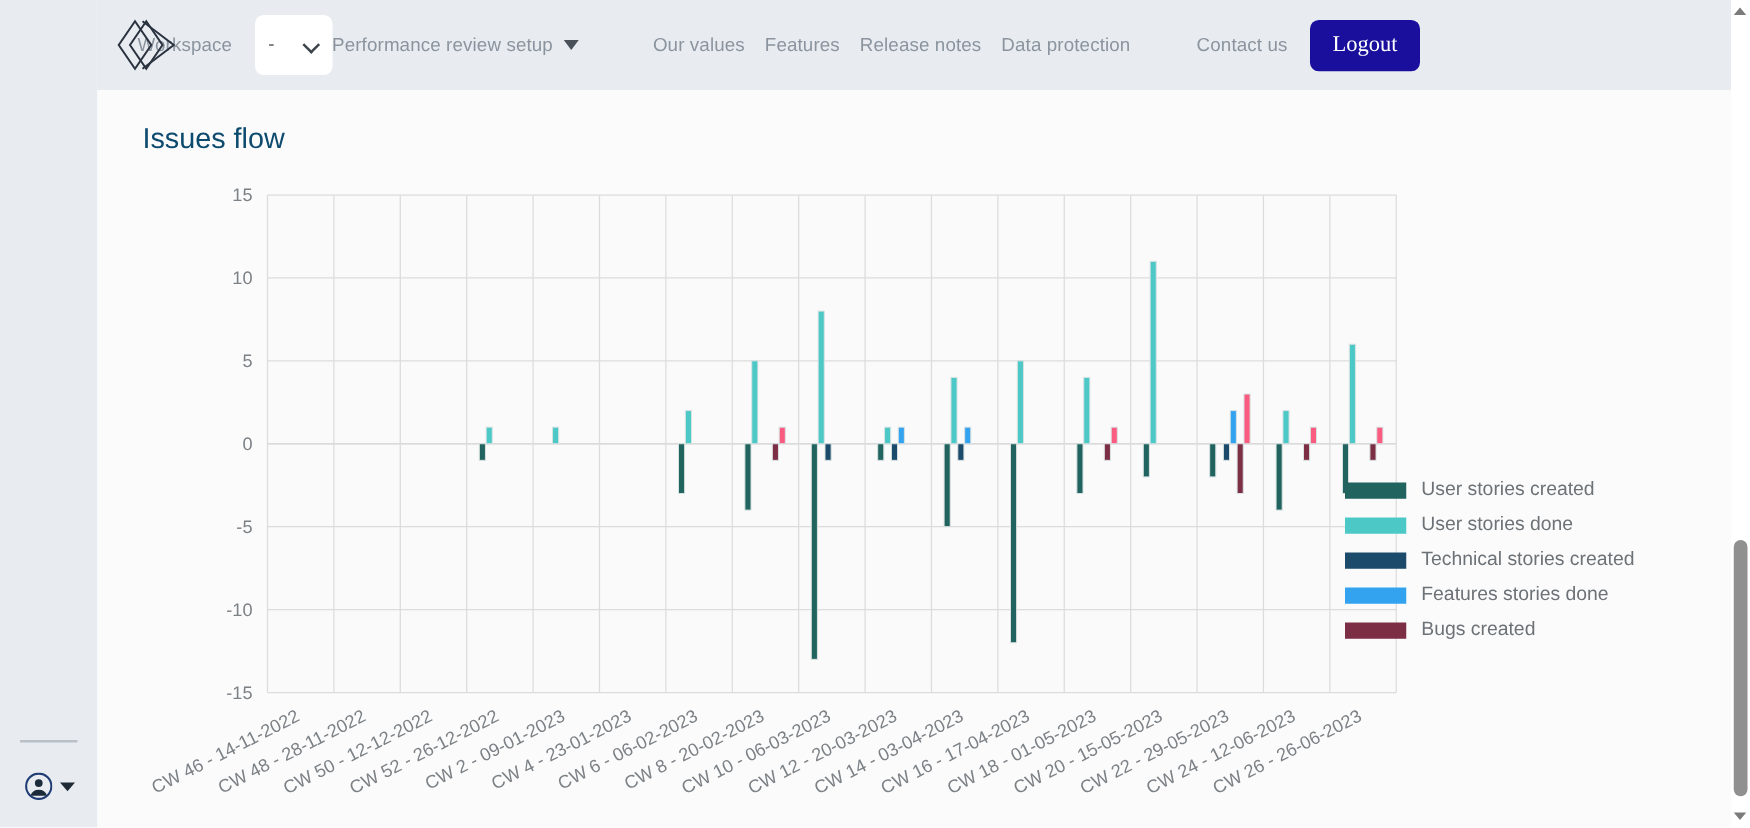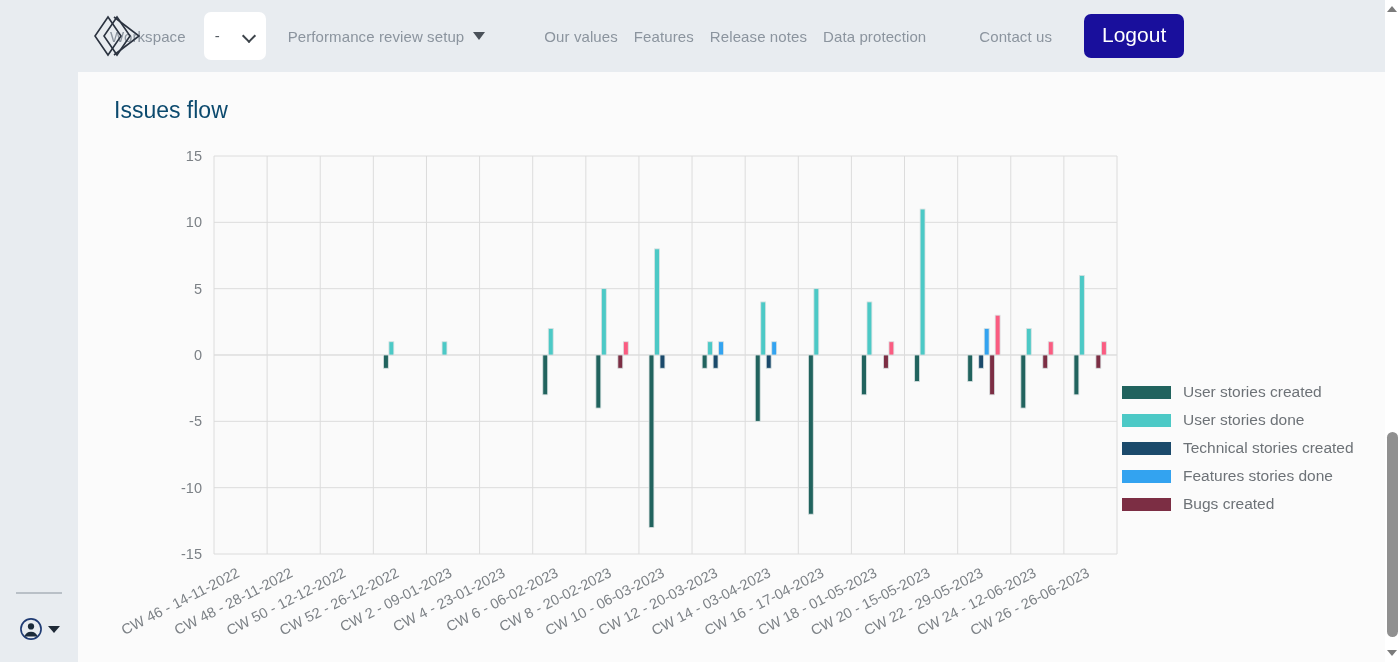--- a/index.html
+++ b/index.html
@@ -56,54 +56,54 @@
   .ws-select-value { color: #555c63; font-size: 15px; line-height: 8px; }
   .chev {
     width: 12px; height: 12px; position: relative;
   }
   .chev:before {
     content: ""; position: absolute; left: 0; top: 1px;
     width: 8px; height: 8px;
     border-right: 2px solid #3d444b; border-bottom: 2px solid #3d444b;
     transform: rotate(45deg);
   }
-  .nav-perf { margin-left: 22px; display: flex; align-items: center; gap: 9px; }
+  .nav-perf { display: flex; align-items: center; gap: 9px; }
   .tri-down {
     width: 0; height: 0;
     border-left: 6px solid transparent;
     border-right: 6px solid transparent;
     border-top: 8px solid #4a5159;
   }
   .nav-group-mid { display: flex; align-items: center; gap: 16px; margin-left: 59px; }
   .nav-contact { margin-left: 53px; }
   .logout-btn {
-    margin-left: 32px;
+    margin-left: 18px;
     background: #190f9c; color: #fff;
-    font-size: 21px; border-radius: 7px;
+    font-size: 18px; border-radius: 7px;
     padding: 9px 18px 11px; cursor: pointer; border: none;
-    font-family: Liberation Sans, sans-serif;
+    font-family: Liberation Serif, serif;
   }
 
   
   .content {
     position: absolute; left: 78px; top: 72px; width: 1307px; height: 590px;
     background: #fbfbfb;
   }
   .page-title {
     position: absolute; left: 36px; top: 25px;
     font-size: 23px; color: #0c4a6e; font-weight: 400;
   }
 
   
   .chart-wrap { position: absolute; left: 0; top: 0; width: 1307px; height: 466px; }
   .chart-svg { position: absolute; left: 0; top: 0; }
 
   
   .legend {
-    position: absolute; left: 1044px; top: 311px;
+    position: absolute; left: 998px; top: 311px;
     display: flex; flex-direction: column; gap: 10px;
   }
   .legend-item { display: flex; align-items: center; gap: 12px; cursor: pointer; }
   .legend-swatch { width: 49px; height: 13px; display: block; flex: none; }
   .legend-label { font-size: 15.5px; color: #6d7277; white-space: nowrap; }
 
   
   .scrollbar {
     position: absolute; right: 0; top: 0; width: 15px; height: 662px;
     background: #ffffff;

